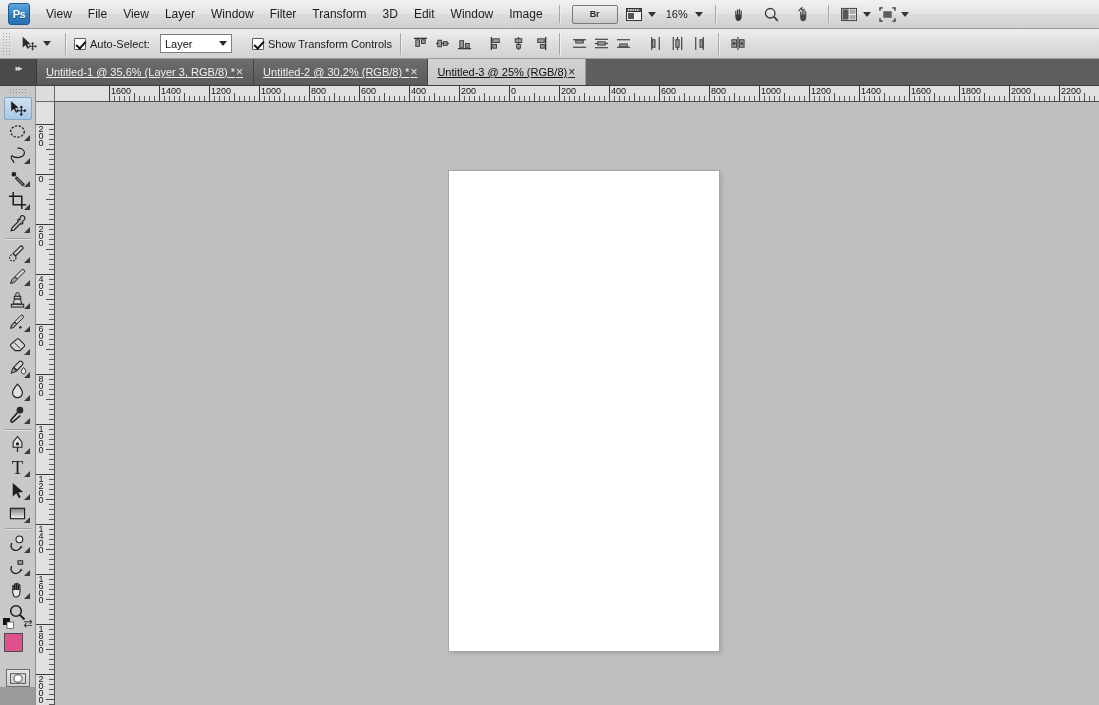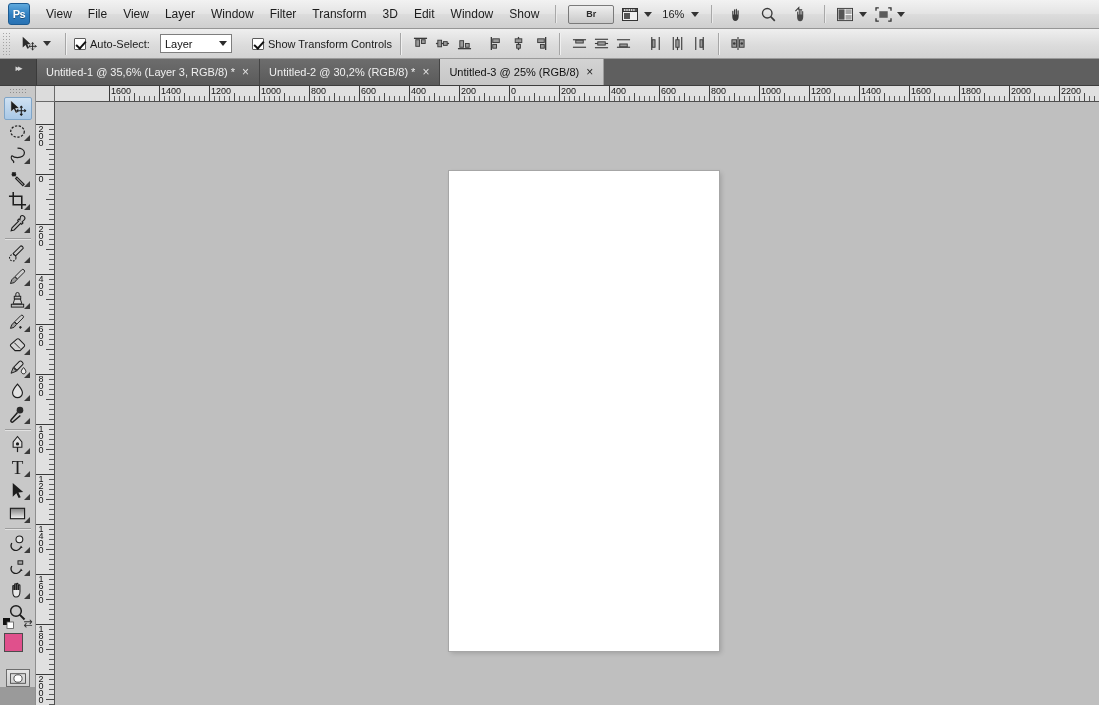--- a/index.html
+++ b/index.html
@@ -85,23 +85,23 @@
   .tabbar{
     height:26px;flex:0 0 26px;display:flex;align-items:stretch;
     background:#5f5f5f;border-bottom:1px solid #3d3d3d;
   }
   .dock-expander{
     width:36px;background:#4a4a4a;display:flex;align-items:flex-start;justify-content:center;
     padding-top:4px;border-right:1px solid #3a3a3a;
   }
   .chev{color:#d5d5d5;font-size:9px;letter-spacing:-2px;}
   .doc-tab{
-    display:flex;align-items:center;gap:6px;padding:0 9px;font-size:11px;color:#f0f0f0;
+    display:flex;align-items:center;padding:0 9px;font-size:11px;color:#f0f0f0;
     background:linear-gradient(to bottom,#6d6d6d,#5a5a5a);
-    border-right:1px solid #454545;white-space:nowrap;cursor:default;
+    border-right:1px solid #454545;white-space:nowrap;cursor:default;text-decoration:underline;
   }
   .doc-tab.active{
     background:linear-gradient(to bottom,#d3d3d3,#c6c6c6);color:#111;
     border-right:1px solid #9d9d9d;
   }
   .tab-close{font-size:12px;line-height:1;opacity:.9;padding:0 1px;}
 
   
   .body-row{flex:1 1 auto;display:flex;min-height:0;}
 
@@ -182,21 +182,21 @@
         <div class="menu-item">View</div>
         <div class="menu-item">File</div>
         <div class="menu-item">View</div>
         <div class="menu-item">Layer</div>
         <div class="menu-item">Window</div>
         <div class="menu-item">Filter</div>
         <div class="menu-item">Transform</div>
         <div class="menu-item">3D</div>
         <div class="menu-item">Edit</div>
         <div class="menu-item">Window</div>
-        <div class="menu-item">Show</div>
+        <div class="menu-item">Image</div>
       </div>
 
     <div class="mb-sep"></div>
 
     <div class="tool-btn">
       <span class="br-btn">Br</span>
     </div>
 
     <div class="tool-btn">
       <span>

